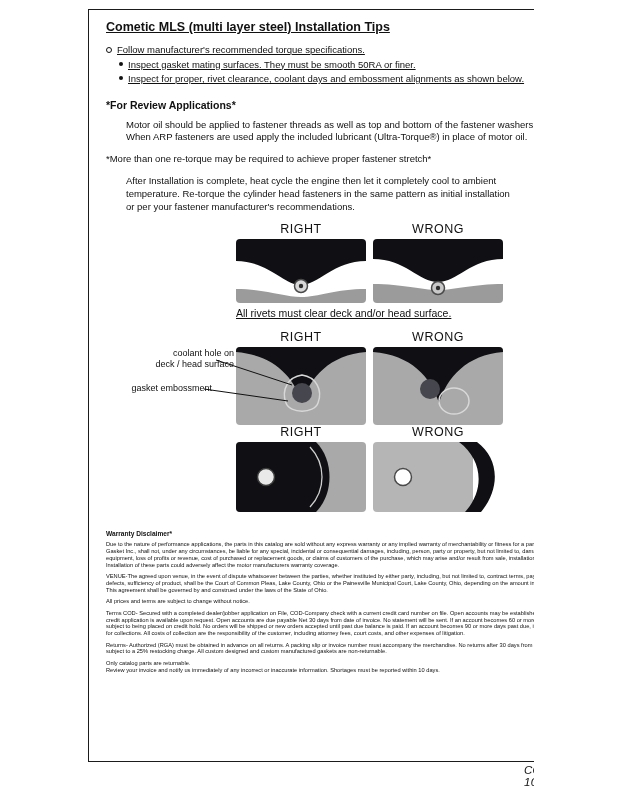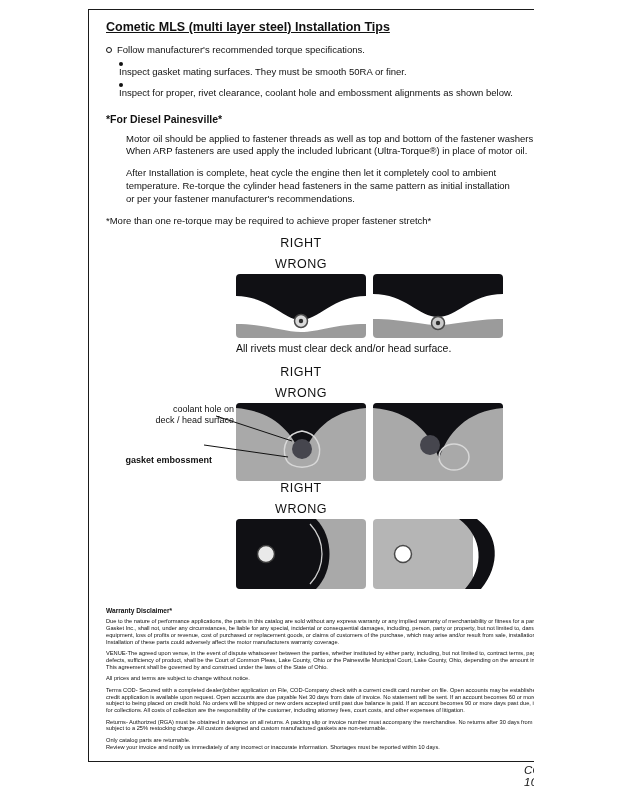--- a/index.html
+++ b/index.html
@@ -8,42 +8,42 @@
 
   
   .frame-top    { position:absolute; left:88px; top:9px;  right:0; height:1px; background:#1b1b1b; }
   .frame-left   { position:absolute; left:88px; top:9px;  width:1px; height:752px; background:#1b1b1b; }
   .frame-bottom { position:absolute; left:88px; top:761px; right:0; height:1px; background:#1b1b1b; }
 
   .content { position:absolute; left:106px; top:16px; width:498px; }
 
   .title { font-size:12.5px; font-weight:bold; text-decoration:underline; margin:4px 0 10px 0; }
 
-  .bullets { font-size:9.5px; line-height:1.32; }
+  .bullets { font-size:9.5px; line-height:1.32;text-decoration:underline; }
   .bullet, .sub-bullet { display:flex; align-items:flex-start; margin-bottom:2px; }
-  .sub-bullet { margin-left:13px;flex-direction:column; }
+  .sub-bullet { margin-left:13px; }
   .marker-circle { flex:none; width:4px; height:4px; border:1px solid #111; border-radius:50%; margin:3px 5px 0 0; }
   .marker-dot { flex:none; width:4px; height:4px; background:#111; border-radius:50%; margin:3px 5px 0 0; }
 
   .diesel-heading { font-size:10.5px; font-weight:bold; margin:13px 0 8px 0; }
   .para { font-size:9.5px; line-height:1.35; margin:0 0 9px 0; width:438px; }
   .prewrap { white-space:pre-line;margin-left:20px; }
 
   
   .diagrams { margin-left:130px; margin-top:8px; width:270px; }
-  .dg-headers { display:flex; gap:7px;flex-direction:column; }
+  .dg-headers { display:flex; gap:7px; }
   .dg-h { width:130px; text-align:center; font-size:12.5px; letter-spacing:.5px; }
   .dg-images { display:flex; gap:7px; margin-top:3px; }
   .panel { border-radius:4px; overflow:hidden; line-height:0; flex:none; }
-  .dg-caption { font-size:10.5px; margin-top:4px; margin-bottom:11px; }
+  .dg-caption { font-size:10.5px; margin-top:4px; margin-bottom:11px;text-decoration:underline; }
 
   .row2-images { position:relative; }
   .ann { position:absolute; font-size:9px; line-height:1.2; white-space:pre-line; text-align:right; }
   .ann-coolant { left:-94px; top:1px; width:92px; }
-  .ann-emboss  { left:-116px; top:52px; width:92px;font-weight:bold; }
+  .ann-emboss  { left:-116px; top:36px; width:92px; }
   .ann-lines   { position:absolute; left:-116px; top:0; width:190px; height:78px; pointer-events:none; }
 
   
   .warranty { margin-top:18px; width:498px; }
   .warranty-heading { font-size:6.6px; font-weight:bold; margin-bottom:4px; }
   .fine { font-size:5.7px; line-height:1.2; margin-bottom:4.5px; white-space:pre-line; }
 
   .footer-code { position:absolute; left:524px; top:764px; font-size:11.5px; letter-spacing:.3px;font-style:italic; }
 </style>
 </head>
@@ -63,31 +63,31 @@
       <div class="bullet">
         <span class="marker-circle"></span>
         <span>Follow manufacturer's recommended torque specifications.</span>
       </div>
       <div class="sub-bullet">
         <span class="marker-dot"></span>
         <span>Inspect gasket mating surfaces.  They must be smooth 50RA or finer.</span>
       </div>
       <div class="sub-bullet">
         <span class="marker-dot"></span>
-        <span>Inspect for proper, rivet clearance, coolant hole and embossment alignments as shown below.</span>
+        <span>Inspect for proper, rivet clearance, coolant days and embossment alignments as shown below.</span>
       </div>
     </div>
 
-    <div class="diesel-heading">*For Diesel Painesville*</div>
+    <div class="diesel-heading">*For Review Applications*</div>
     <div class="para prewrap">Motor oil should be applied to fastener threads as well as top and bottom of the fastener washers.
 When ARP fasteners are used apply the included lubricant (Ultra-Torque®) in place of motor oil.</div>
+    <div class="para">*More than one re-torque may be required to achieve proper fastener stretch*</div>
     <div class="para prewrap">After Installation is complete, heat cycle the engine then let it completely cool to ambient
 temperature. Re-torque the cylinder head fasteners in the same pattern as initial installation
 or per your fastener manufacturer's recommendations.</div>
-    <div class="para">*More than one re-torque may be required to achieve proper fastener stretch*</div>
 
     <div class="diagrams">
 
       <div class="dg-row">
         <div class="dg-headers">
           <div class="dg-h">RIGHT</div>
           <div class="dg-h">WRONG</div>
         </div>
         <div class="dg-images">
           <div class="panel">

